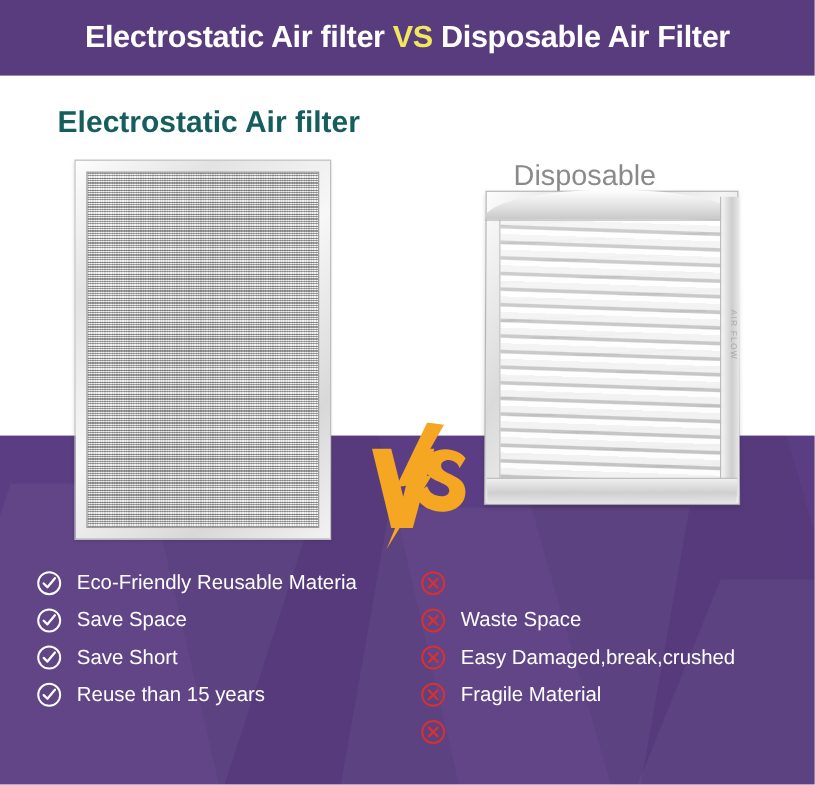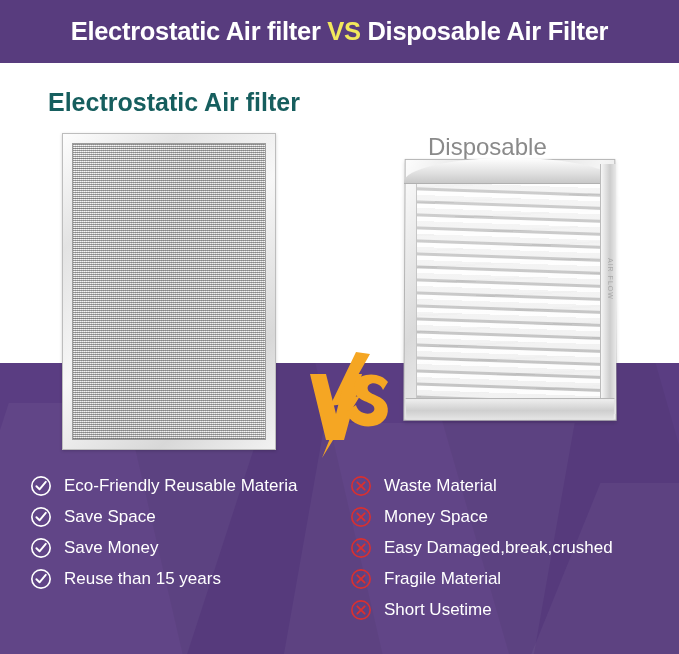--- a/index.html
+++ b/index.html
@@ -336,50 +336,49 @@
         <path d="M7 12.3 L10.4 15.6 L17.2 7.4" fill="none" stroke="#FFFFFF" stroke-width="2.1" stroke-linecap="round" stroke-linejoin="round"></path>
       </svg>
       <span class="list-label">Save Space</span>
     </div>
 
     <div class="list-row">
       <svg class="list-icon" viewBox="0 0 24 24">
         <circle cx="12" cy="12" r="10" fill="none" stroke="#FFFFFF" stroke-width="1.8"></circle>
         <path d="M7 12.3 L10.4 15.6 L17.2 7.4" fill="none" stroke="#FFFFFF" stroke-width="2.1" stroke-linecap="round" stroke-linejoin="round"></path>
       </svg>
-      <span class="list-label">Save Money</span>
+      <span class="list-label">Save Short</span>
     </div>
 
 
     <div class="list-row">
       <svg class="list-icon" viewBox="0 0 24 24">
         <circle cx="12" cy="12" r="10" fill="none" stroke="#FFFFFF" stroke-width="1.8"></circle>
         <path d="M7 12.3 L10.4 15.6 L17.2 7.4" fill="none" stroke="#FFFFFF" stroke-width="2.1" stroke-linecap="round" stroke-linejoin="round"></path>
       </svg>
       <span class="list-label">Reuse than 15 years</span>
     </div>
 
   </div>
 
   <div class="list list-cons">
 
     <div class="list-row">
       <svg class="list-icon" viewBox="0 0 24 24">
         <circle cx="12" cy="12" r="10" fill="none" stroke="#D93030" stroke-width="1.8"></circle>
         <path d="M8 8 L16 16 M16 8 L8 16" fill="none" stroke="#D93030" stroke-width="2.1" stroke-linecap="round"></path>
       </svg>
-      <span class="list-label">Waste Material</span>
     </div>
 
     <div class="list-row">
       <svg class="list-icon" viewBox="0 0 24 24">
         <circle cx="12" cy="12" r="10" fill="none" stroke="#D93030" stroke-width="1.8"></circle>
         <path d="M8 8 L16 16 M16 8 L8 16" fill="none" stroke="#D93030" stroke-width="2.1" stroke-linecap="round"></path>
       </svg>
-      <span class="list-label">Money Space</span>
+      <span class="list-label">Waste Space</span>
     </div>
 
     <div class="list-row">
       <svg class="list-icon" viewBox="0 0 24 24">
         <circle cx="12" cy="12" r="10" fill="none" stroke="#D93030" stroke-width="1.8"></circle>
         <path d="M8 8 L16 16 M16 8 L8 16" fill="none" stroke="#D93030" stroke-width="2.1" stroke-linecap="round"></path>
       </svg>
       <span class="list-label">Easy Damaged,break,crushed</span>
     </div>
 
@@ -389,18 +388,17 @@
         <path d="M8 8 L16 16 M16 8 L8 16" fill="none" stroke="#D93030" stroke-width="2.1" stroke-linecap="round"></path>
       </svg>
       <span class="list-label">Fragile Material</span>
     </div>
 
     <div class="list-row">
       <svg class="list-icon" viewBox="0 0 24 24">
         <circle cx="12" cy="12" r="10" fill="none" stroke="#D93030" stroke-width="1.8"></circle>
         <path d="M8 8 L16 16 M16 8 L8 16" fill="none" stroke="#D93030" stroke-width="2.1" stroke-linecap="round"></path>
       </svg>
-      <span class="list-label">Short Usetime</span>
     </div>
 
   </div>
 
 </div>
 
 </body></html>

